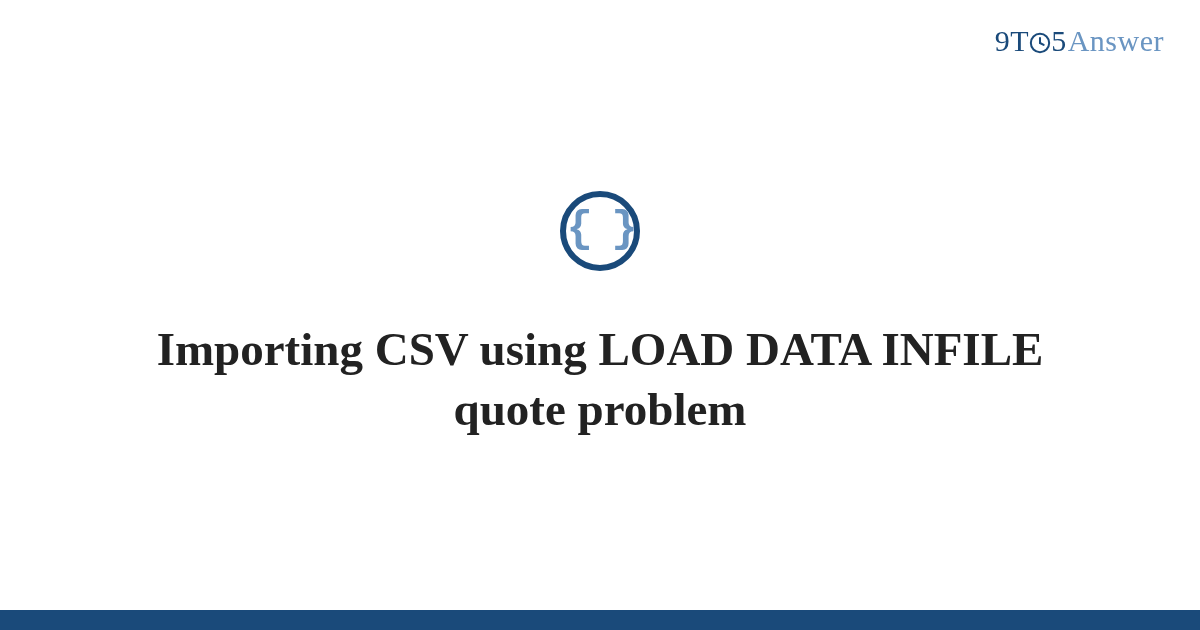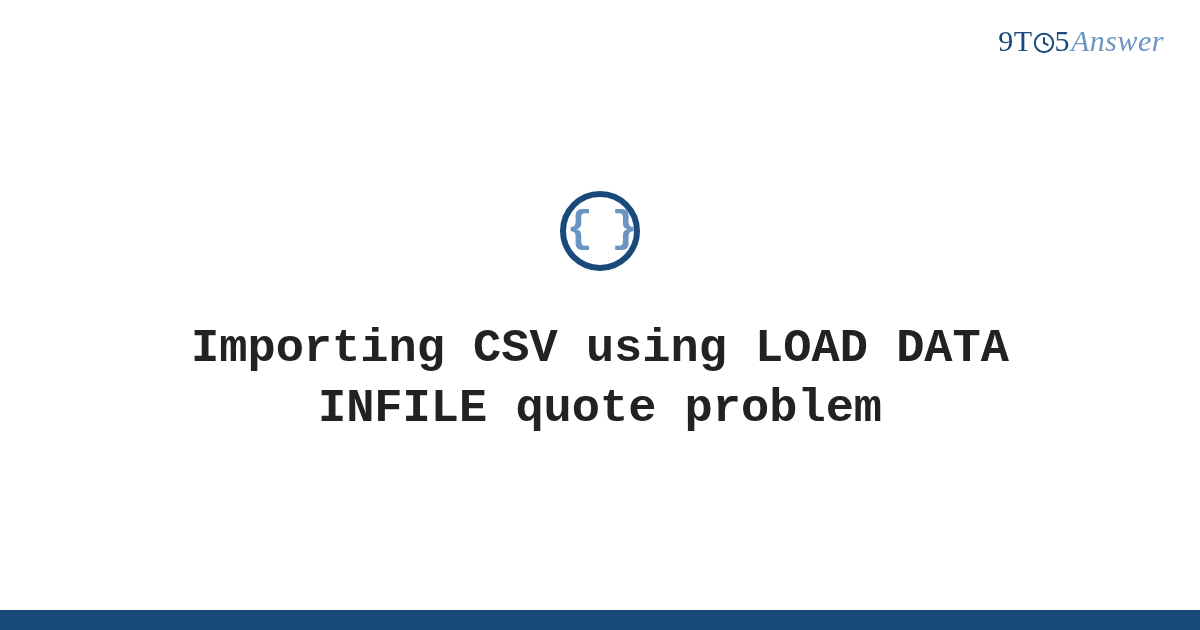--- a/index.html
+++ b/index.html
@@ -44,21 +44,20 @@
       top: 3px;
     }
     .brand .five {
       color: #1a4a7a;
       font-weight: 500;
     }
     .brand .answer {
       color: #6a95c2;
       font-weight: 400;
       margin-left: 1px;
-      font-style: italic;
     }
     .content {
       position: absolute;
       top: 0;
       left: 0;
       width: 1200px;
       height: 610px;
       display: flex;
       flex-direction: column;
       align-items: center;
@@ -85,21 +84,21 @@
       position: relative;
       top: -2px;
     }
     .title {
       font-size: 47px;
       font-weight: 700;
       color: #222222;
       text-align: center;
       line-height: 1.28;
       max-width: 1000px;
-      font-family: Liberation Mono, monospace;
+      font-family: Liberation Serif, serif;
     }
     .footer-bar {
       position: absolute;
       bottom: 0;
       left: 0;
       width: 1200px;
       height: 20px;
       background: #1a4a7a;
     }
   </style>

